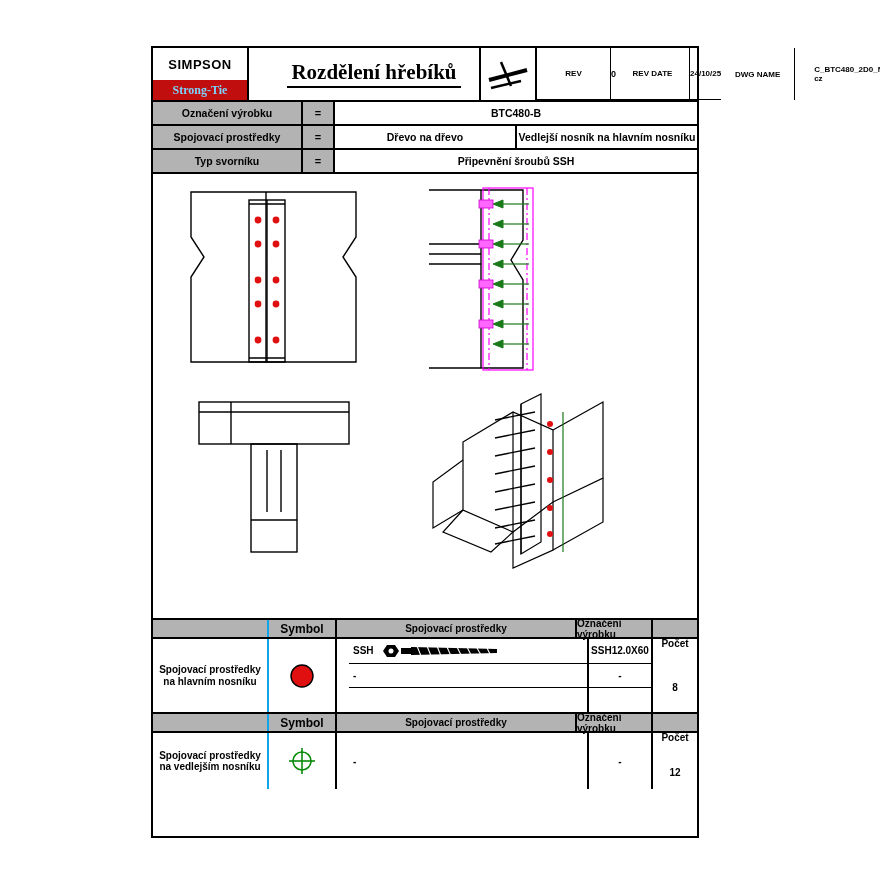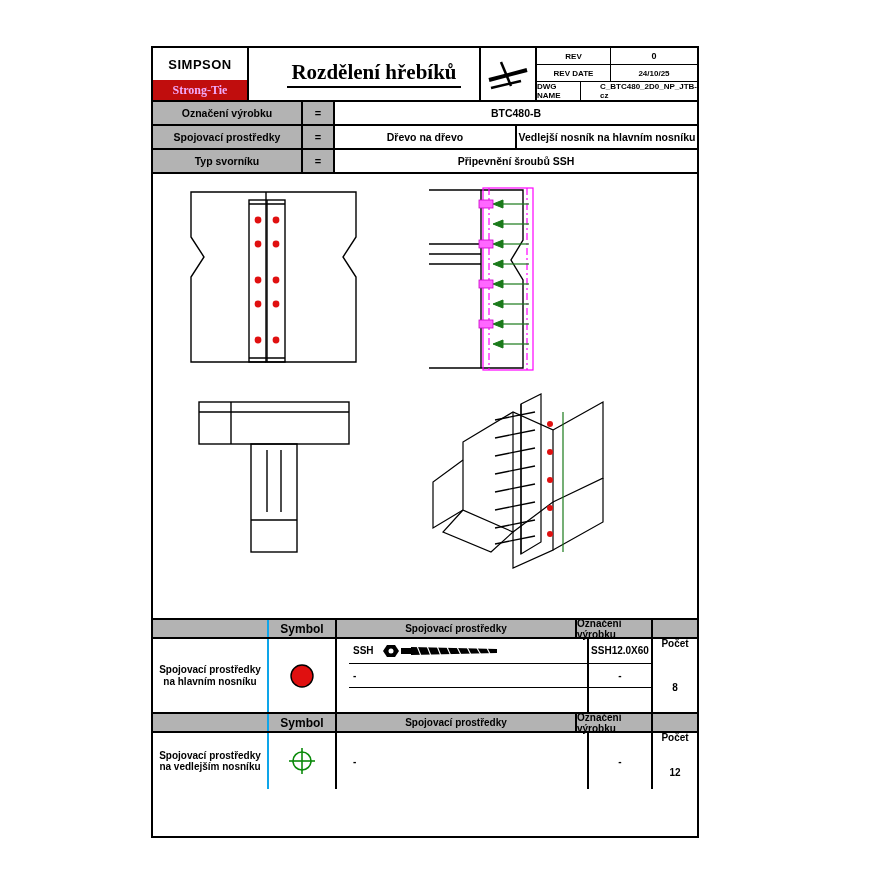--- a/index.html
+++ b/index.html
@@ -3,25 +3,25 @@
 <meta charset="utf-8">
 <style>
   html,body{margin:0;padding:0;background:#ffffff;}
   body{width:880px;height:880px;font-family:"Liberation Sans",sans-serif;color:#000;}
   #sheet{position:absolute;left:151px;top:46px;width:548px;height:792px;border:2px solid #000;box-sizing:border-box;background:#fff;}
 
   
   .titleblock{display:flex;height:54px;border-bottom:2px solid #000;box-sizing:border-box;}
   .logobox{width:96px;border-right:2px solid #000;box-sizing:border-box;display:flex;flex-direction:column;}
   .logo-top{flex:1;display:flex;align-items:center;justify-content:center;font-weight:bold;font-size:13px;letter-spacing:.5px;}
-  .logo-bot{height:20px;background:#c00d0d;color:#f0abfc;display:flex;align-items:center;justify-content:center;font-weight:bold;font-size:12px;font-family:"Liberation Serif",serif;}
+  .logo-bot{height:20px;background:#c00d0d;color:#7dd3fc;display:flex;align-items:center;justify-content:center;font-weight:bold;font-size:12px;font-family:"Liberation Serif",serif;}
   .maintitle{flex:1;display:flex;align-items:center;justify-content:center;border-right:2px solid #000;box-sizing:border-box;margin-left:20px;}
   .maintitle span{font-size:21px;font-weight:bold;font-family:"Liberation Serif",serif;border-bottom:2px solid #000;padding:0 4px 1px;}
   .symcell{width:56px;border-right:2px solid #000;box-sizing:border-box;position:relative;}
-  .revgrid{width:160px;display:flex;flex-direction:column;box-sizing:border-box;}
+  .revgrid{width:160px;display:flex;flex-direction:row;box-sizing:border-box;}
   .revrow{flex:1;display:flex;border-bottom:1px solid #000;box-sizing:border-box;}
   .revrow:last-child{border-bottom:none;gap:19px;}
   .revlabel{width:74px;border-right:1px solid #000;box-sizing:border-box;display:flex;align-items:center;justify-content:center;font-size:8px;font-weight:bold;}
   .revval{flex:1;display:flex;align-items:center;justify-content:center;font-size:9px;font-weight:bold;}
   .revval.small{font-size:8px;}
 
   
   .inforow{display:flex;height:24px;border-bottom:2px solid #000;box-sizing:border-box;}
   .inf-label{width:150px;background:#b3b3b3;border-right:2px solid #000;box-sizing:border-box;display:flex;align-items:center;justify-content:center;font-size:10.5px;font-weight:bold;}
   .inf-eq{width:32px;background:#b3b3b3;border-right:2px solid #000;box-sizing:border-box;display:flex;align-items:center;justify-content:center;font-size:11px;font-weight:bold;}

